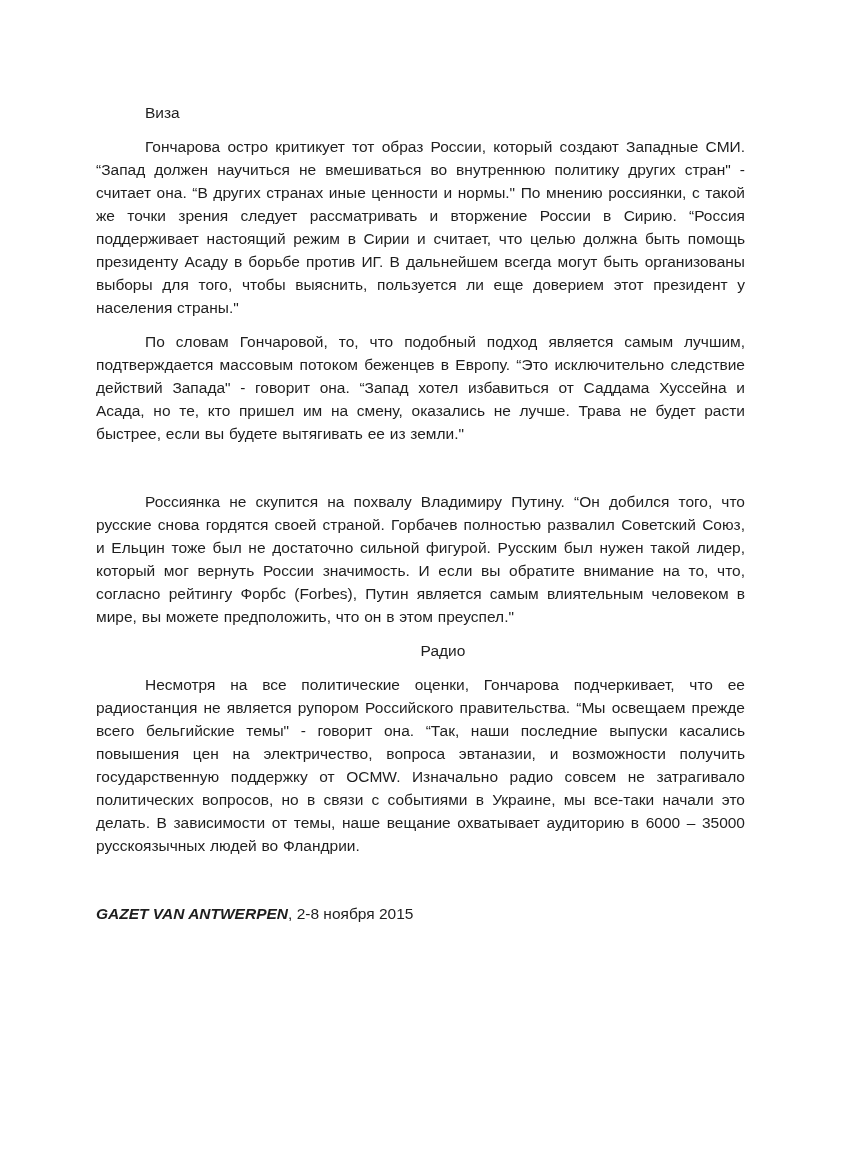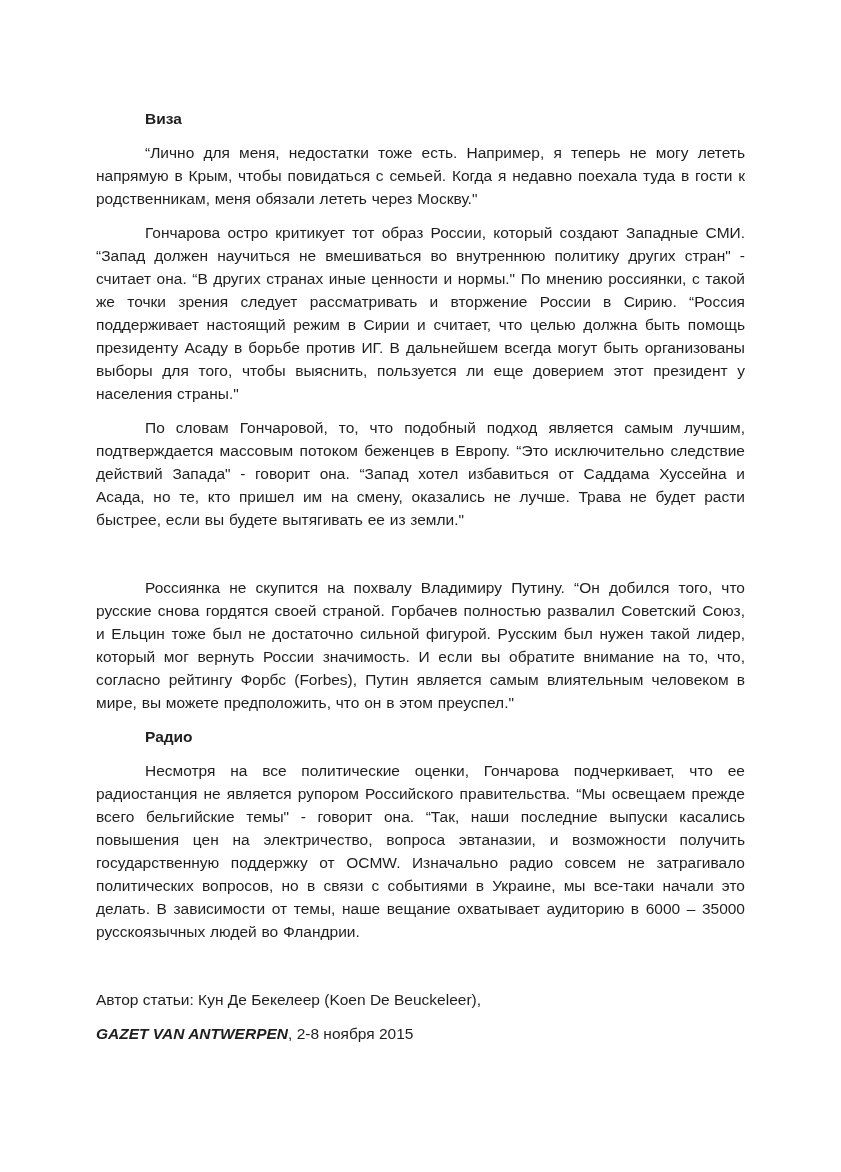--- a/index.html
+++ b/index.html
@@ -14,27 +14,28 @@
     background: #ffffff;
     box-sizing: border-box;
     padding: 97px 96px 0 96px;
     font-family: "Liberation Sans", sans-serif;
     font-size: 15.5px;
     line-height: 23px;
     color: #1e1e1e;
     overflow: hidden;
   }
   .heading {
-    margin: 10px;
+    margin: 4px;
     font-size: 15.5px;
-    font-weight: bold;
+    font-weight: normal;
     margin-left: 49px;
   }
   .heading.spaced {
     margin-top: 11px;
+    text-align: center;
   }
   .para {
     margin: 11px 0 0 0;
     text-align: justify;
     text-indent: 49px;
     word-spacing: 0.5px;
     hyphens: none;
   }
   .empty-para {
     margin: 11px 0 0 0;
@@ -50,34 +51,32 @@
     font-style: italic;
   }
 </style>
 </head>
 <body>
 
 <div class="page">
 
   <p class="heading">Виза</p>
 
-  <p class="para">“Лично для меня, недостатки тоже есть. Например, я теперь не могу лететь напрямую в Крым, чтобы повидаться с семьей. Когда я недавно поехала туда в гости к родственникам, меня обязали лететь через Москву."</p>
 
   <p class="para">Гончарова остро критикует тот образ России, который создают Западные СМИ. “Запад должен научиться не вмешиваться во внутреннюю политику других стран" - считает она. “В других странах иные ценности и нормы." По мнению россиянки, с такой же точки зрения следует рассматривать и вторжение России в Сирию. “Россия поддерживает настоящий режим в Сирии и считает, что целью должна быть помощь президенту Асаду в борьбе против ИГ. В дальнейшем всегда могут быть организованы выборы для того, чтобы выяснить, пользуется ли еще доверием этот президент у населения страны."</p>
 
   <p class="para">По словам Гончаровой, то, что подобный подход является самым лучшим, подтверждается массовым потоком беженцев в Европу. “Это исключительно следствие действий Запада" - говорит она. “Запад хотел избавиться от Саддама Хуссейна и Асада, но те, кто пришел им на смену, оказались не лучше. Трава не будет расти быстрее, если вы будете вытягивать ее из земли."</p>
 
   <p class="empty-para"></p>
 
 
   <p class="para">Россиянка не скупится на похвалу Владимиру Путину. “Он добился того, что русские снова гордятся своей страной. Горбачев полностью развалил Советский Союз, и Ельцин тоже был не достаточно сильной фигурой. Русским был нужен такой лидер, который мог вернуть России значимость. И если вы обратите внимание на то, что, согласно рейтингу Форбс (Forbes), Путин является самым влиятельным человеком в мире, вы можете предположить, что он в этом преуспел."</p>
 
   <p class="heading spaced">Радио</p>
 
   <p class="para">Несмотря на все политические оценки, Гончарова подчеркивает, что ее радиостанция не является рупором Российского правительства. “Мы освещаем прежде всего бельгийские темы" - говорит она. “Так, наши последние выпуски касались повышения цен на электричество, вопроса эвтаназии, и возможности получить государственную поддержку от OCMW. Изначально радио совсем не затрагивало политических вопросов, но в связи с событиями в Украине, мы все-таки начали это делать. В зависимости от темы, наше вещание охватывает аудиторию в 6000 – 35000 русскоязычных людей во Фландрии.</p>
 
   <p class="empty-para"></p>
 
-  <p class="footer-line">Автор статьи: Кун Де Бекелеер (Koen De Beuckeleer),</p>
 
   <p class="footer-line"><span class="source-name">GAZET VAN ANTWERPEN</span><span>, 2-8 ноября 2015</span></p>
 
 </div>
 
 </body></html>

